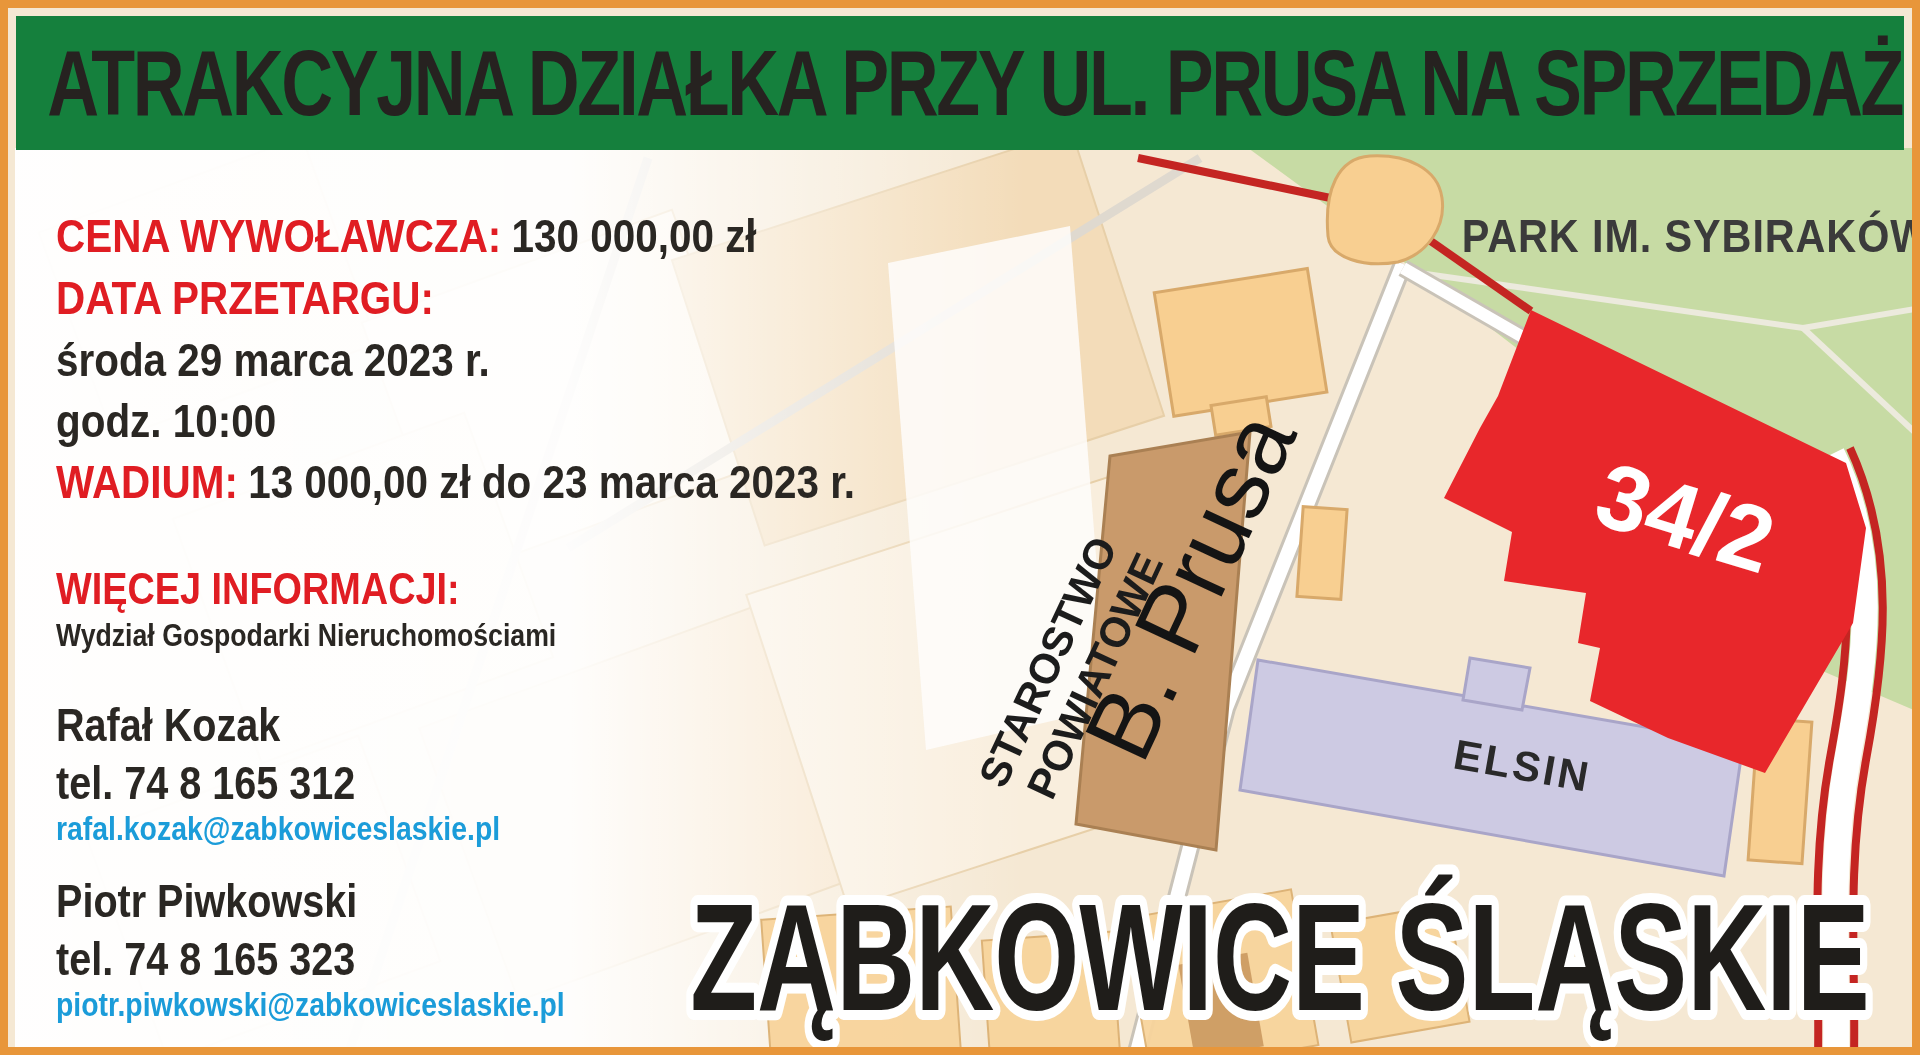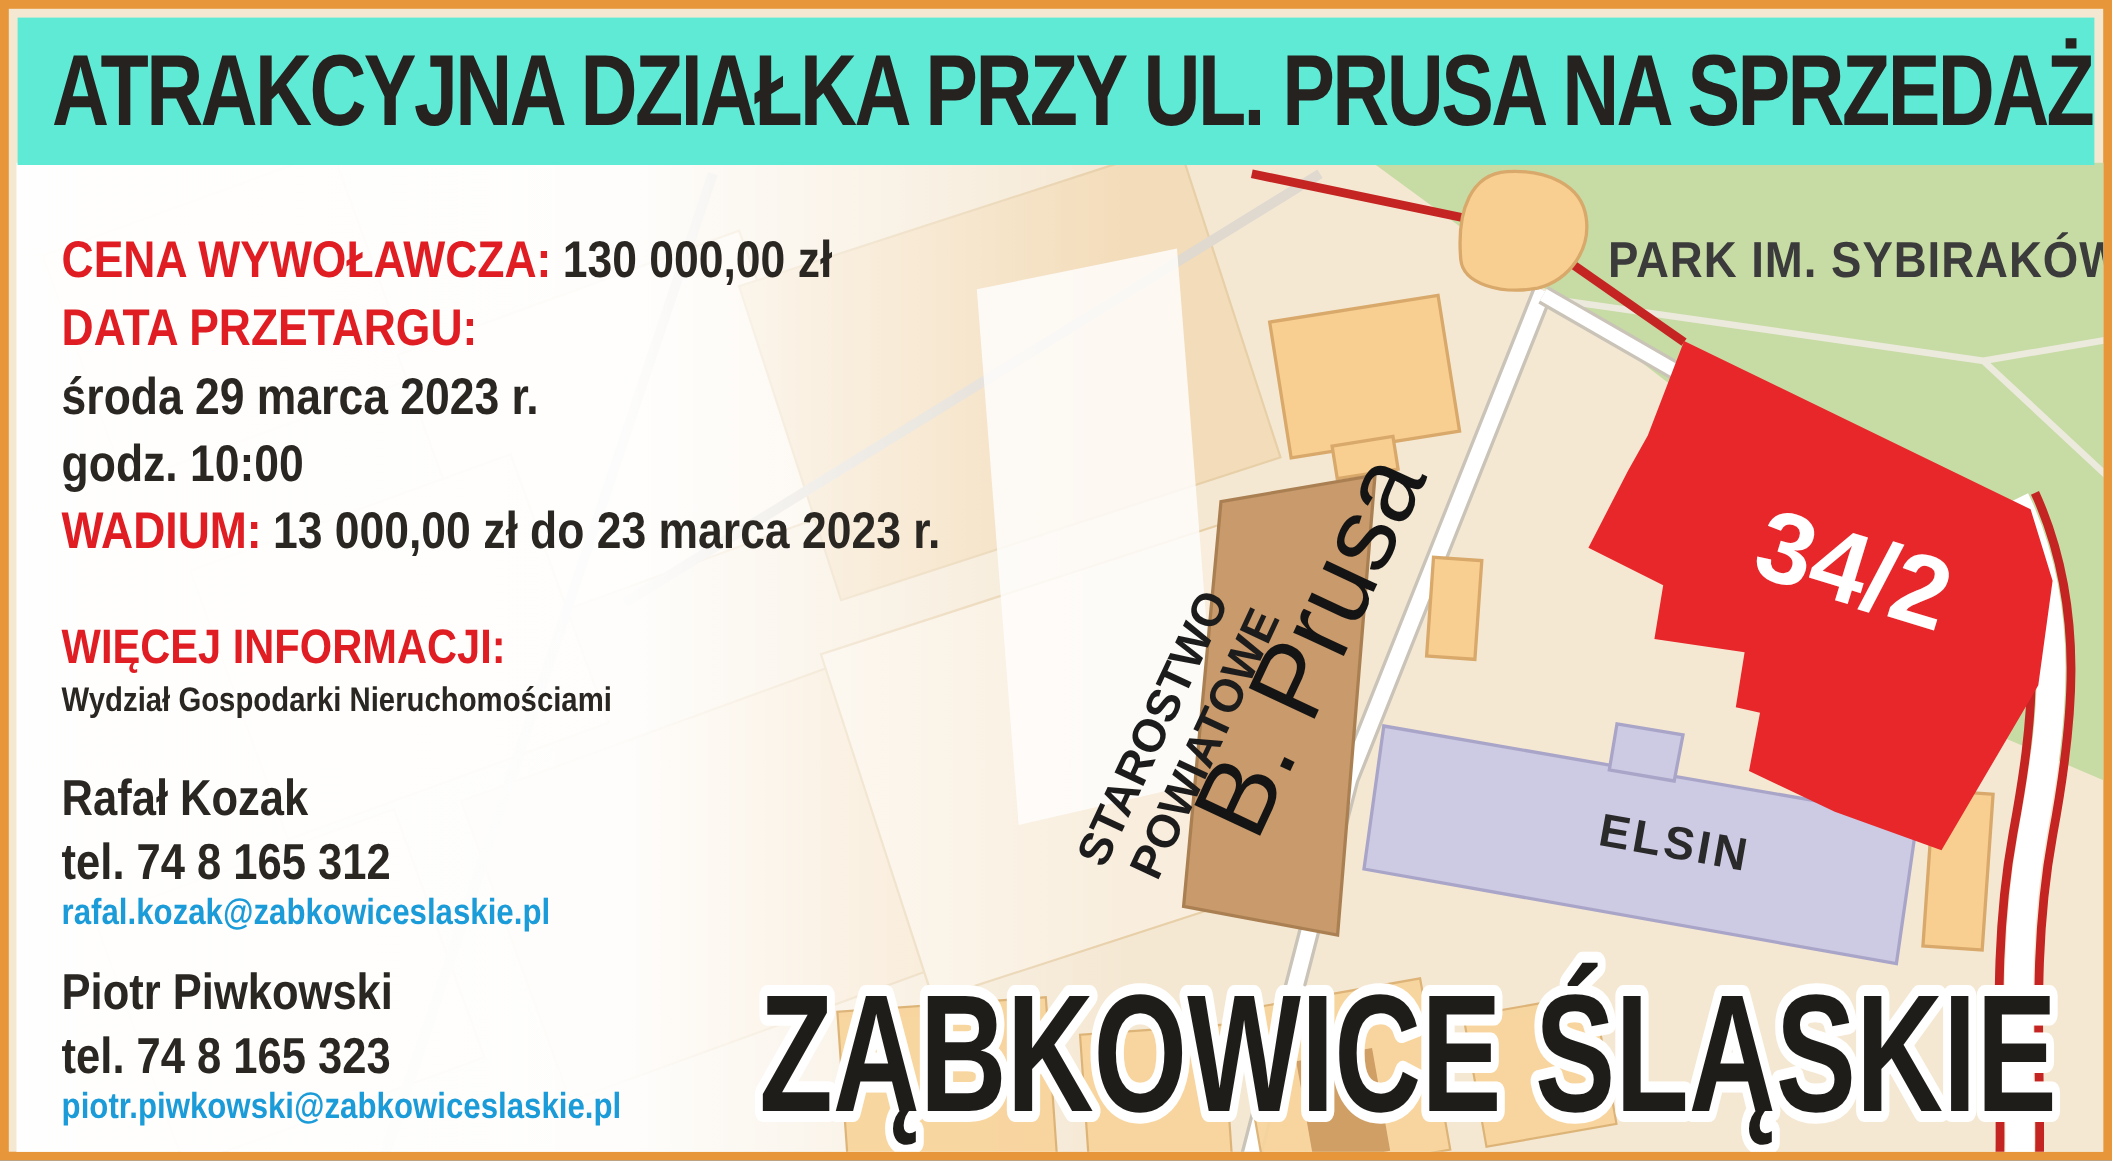--- a/index.html
+++ b/index.html
@@ -3,21 +3,21 @@
 <meta charset="utf-8">
 <style>
   html,body{margin:0;padding:0;background:#777;}
   .poster{
     position:relative;width:1920px;height:1055px;overflow:hidden;
     box-sizing:border-box;border:8px solid #e8963a;background:#f5e8d3;
     font-family:"Liberation Sans","DejaVu Sans",sans-serif;
   }
   svg.map{position:absolute;left:0;top:0;width:1920px;height:1055px;}
   .banner{
-    position:absolute;left:8px;top:8px;right:8px;height:134px;background:#5eead4;
+    position:absolute;left:8px;top:8px;right:8px;height:134px;background:#15803d;
     display:flex;align-items:center;z-index:5;
   }
   .banner .title{
     display:inline-block;white-space:nowrap;padding-left:40px;
     font-size:92px;font-weight:bold;letter-spacing:-3px;color:#262220;
     transform:scaleX(0.78);transform-origin:0 50%;
   }
   .info{position:absolute;left:0;top:0;width:1000px;height:1055px;z-index:4;}
   .ln{
     position:absolute;left:48px;white-space:nowrap;font-weight:bold;

